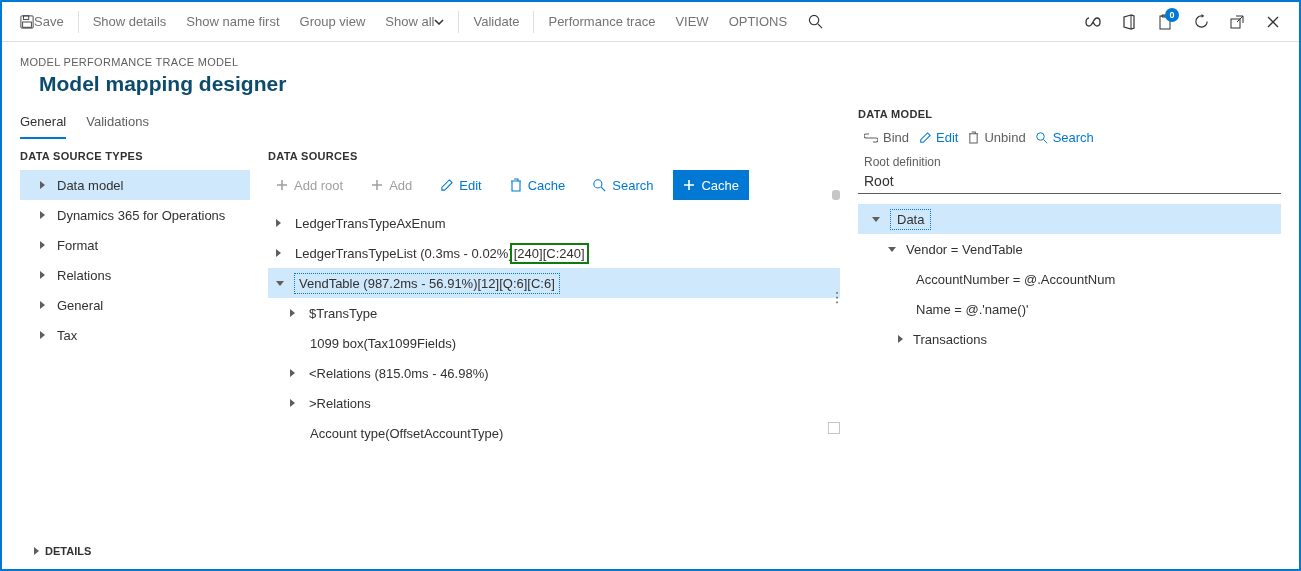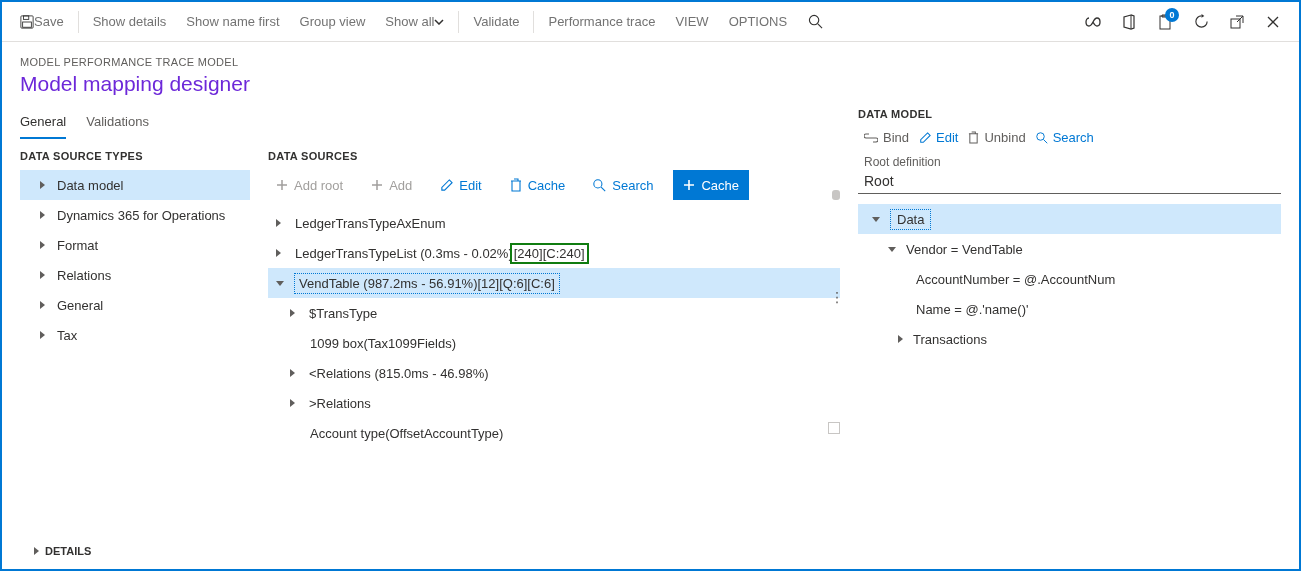--- a/index.html
+++ b/index.html
@@ -71,23 +71,24 @@
 }
 
 .breadcrumb {
   font-size: 11px;
   color: #605e5c;
   letter-spacing: .3px;
   margin-bottom: 4px;
 }
 .title {
   font-size: 21px;
-  font-weight: 400;
-  color: #6d28d9;
+  font-weight: 700;
+  color: #0c4a6e;
   margin-bottom: 12px;
+  margin-left: 19px;
 }
 
 .main-wrap {
   display: flex;
   gap: 18px;
   height: calc(100% - 64px);
 }
 
 .left-col { flex: 0 0 820px; display: flex; flex-direction: column; }
 .right-col { flex: 1; padding-top: 0; }

